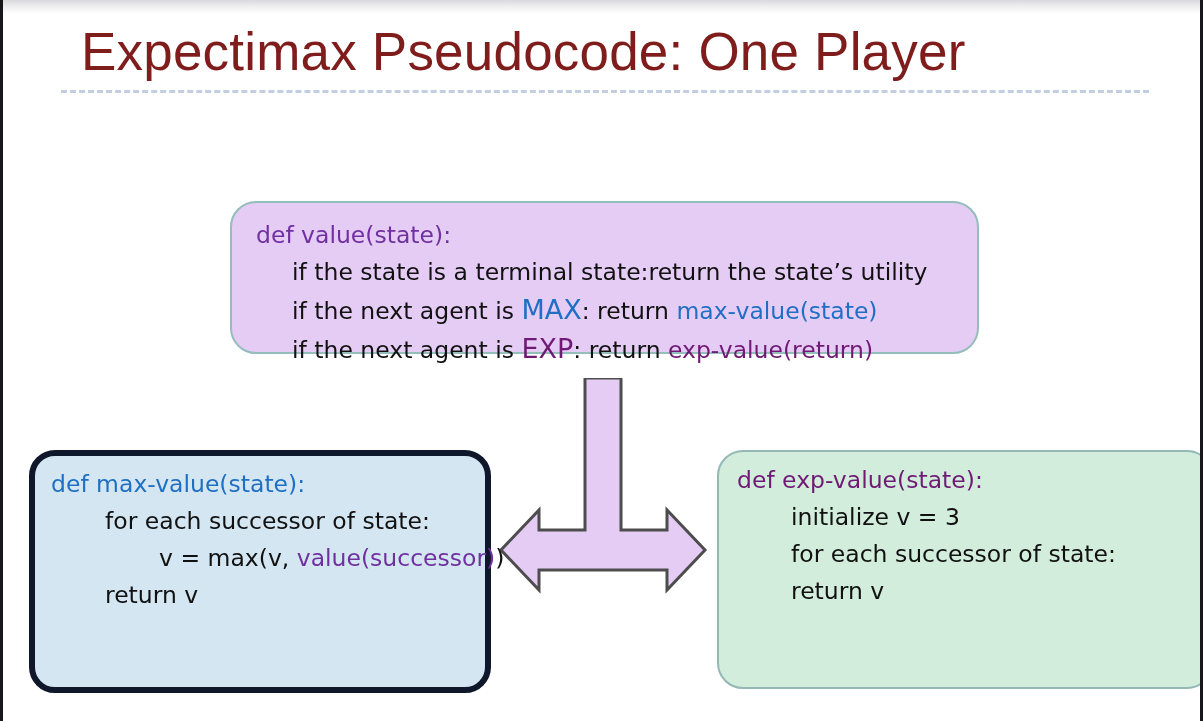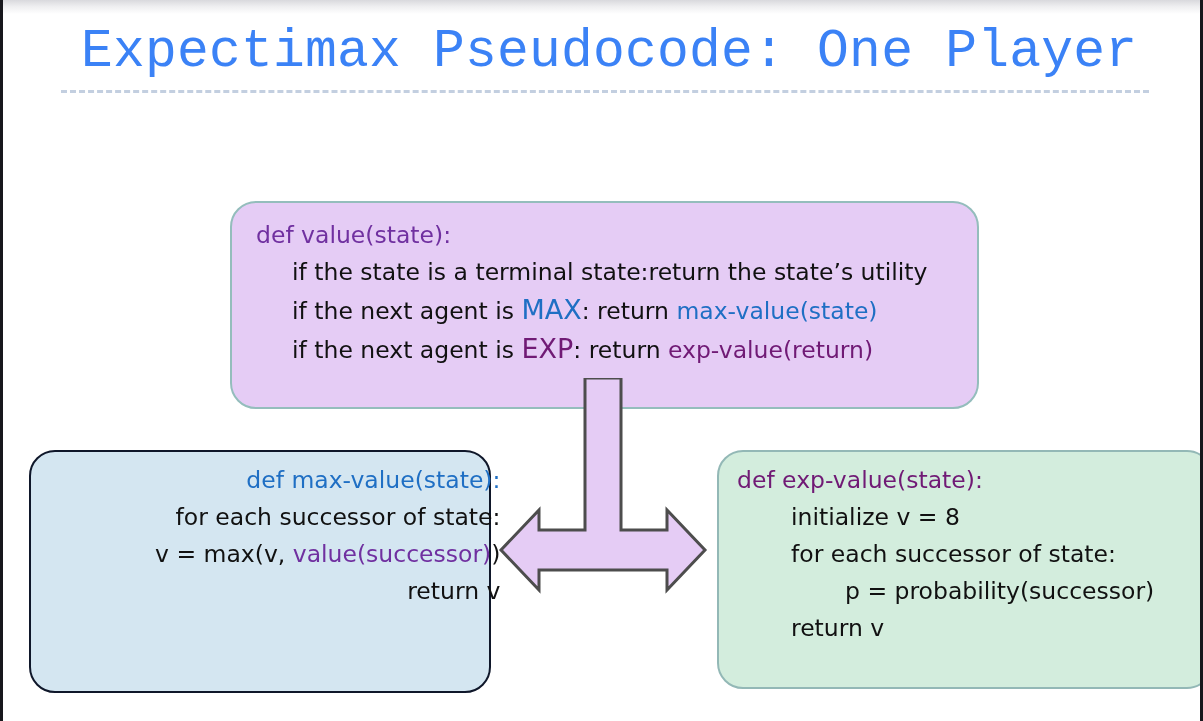--- a/index.html
+++ b/index.html
@@ -33,24 +33,24 @@
     height: 14px;
     background: linear-gradient(to bottom, #d9d9dd 0%, #eeeef0 45%, #ffffff 100%);
   }
 
   
   #title {
     position: absolute;
     left: 78px;
     top: 20px;
     width: 1060px;
-    font-family: Liberation Mono, monospace;
+    font-family: Liberation Sans, sans-serif;
     font-size: 53px;
     line-height: 64px;
-    color: #3b82f6;
+    color: #7f1d1d;
     letter-spacing: 0.2px;
     white-space: nowrap;
   }
   #title-rule {
     position: absolute;
     left: 58px;
     top: 90px;
     width: 1088px;
     height: 0;
     border-top: 3px dashed #c3cfe0;
@@ -77,39 +77,38 @@
   .c-purple { color: #7030a0; }
   .c-blue   { color: #1f6fc4; }
   .c-green  { color: #701a75; }
   .kw-big   { font-size: 27px; }
 
   
   #box-value {
     left: 227px;
     top: 201px;
     width: 749px;
-    height: 208px;
+    height: 153px;
     background: #e5ccf5;
     border: 2px solid #94bdbc;
   }
   #box-value .code-body {
     position: absolute;
     left: 24px;
     top: 14px;
   }
 
   
   #box-max {
     left: 26px;
     top: 450px;
     width: 462px;
     height: 243px;
     background: #d4e6f1;
-    border: 2px solid #0f172a;
-    text-align: right;
+    border: 6px solid #0f172a;
   }
   #box-max .code-body {
     position: absolute;
     left: 16px;
     top: 10px;
   }
 
   
   #box-exp {
     left: 714px;
@@ -165,20 +164,19 @@
       <div class="code"><span class="c-blue">def max-value(state):</span></div>
       <div class="code"><span class="ind2"></span><span>for each successor of state:</span></div>
       <div class="code"><span class="ind3"></span><span>v = max(v, </span><span class="c-purple">value(successor)</span><span>)</span></div>
       <div class="code"><span class="ind2"></span><span>return v</span></div>
     </div>
   </div>
 
   <div id="box-exp" class="codebox">
     <div class="code-body">
       <div class="code"><span class="c-green">def exp-value(state):</span></div>
-      <div class="code"><span class="ind2"></span><span>initialize v = 8</span></div>
+      <div class="code"><span class="ind2"></span><span>initialize v = 3</span></div>
       <div class="code"><span class="ind2"></span><span>for each successor of state:</span></div>
-      <div class="code"><span class="ind3"></span><span>p = probability(successor)</span></div>
       <div class="code"><span class="ind2"></span><span>return v</span></div>
     </div>
   </div>
 
 </div>
 
 </body></html>

